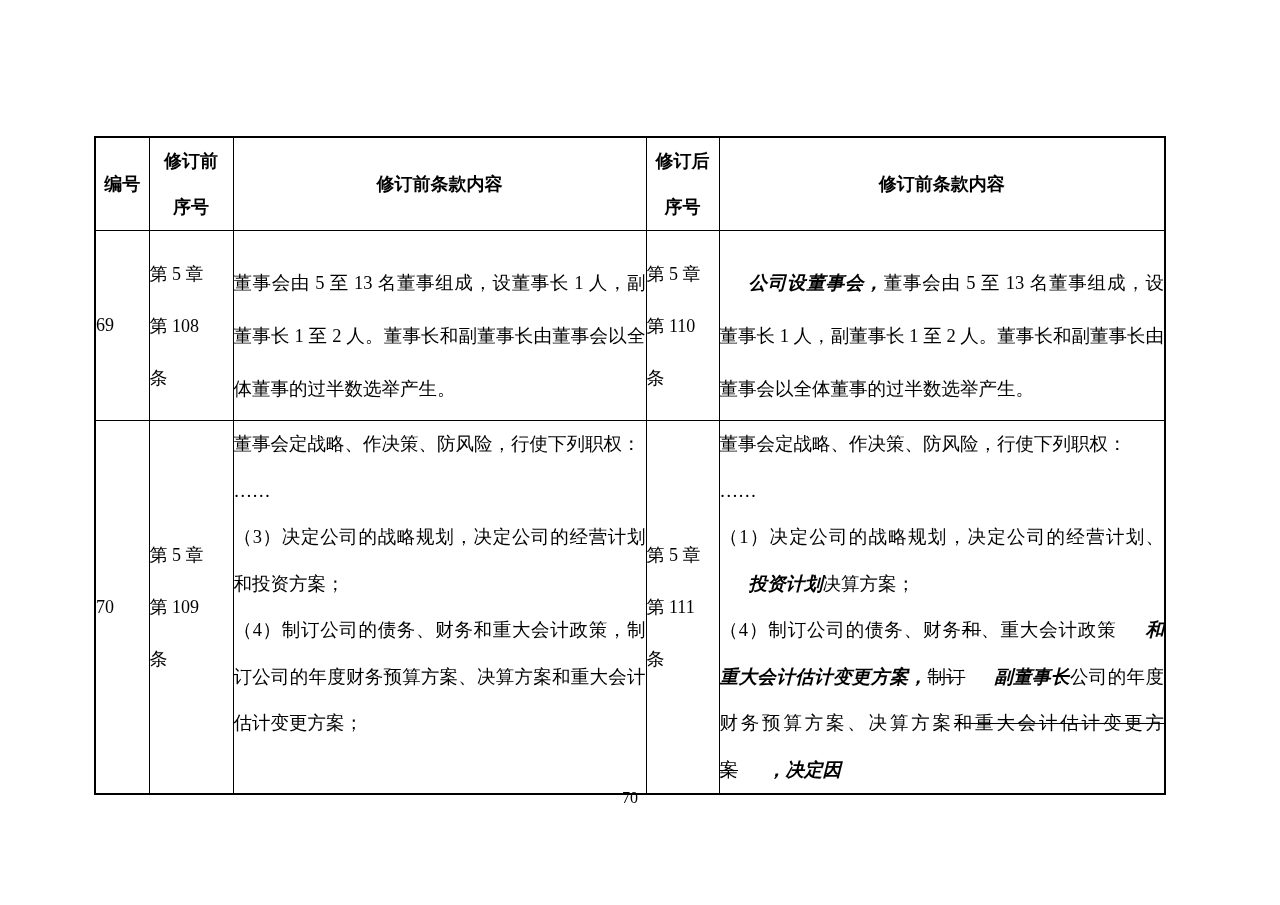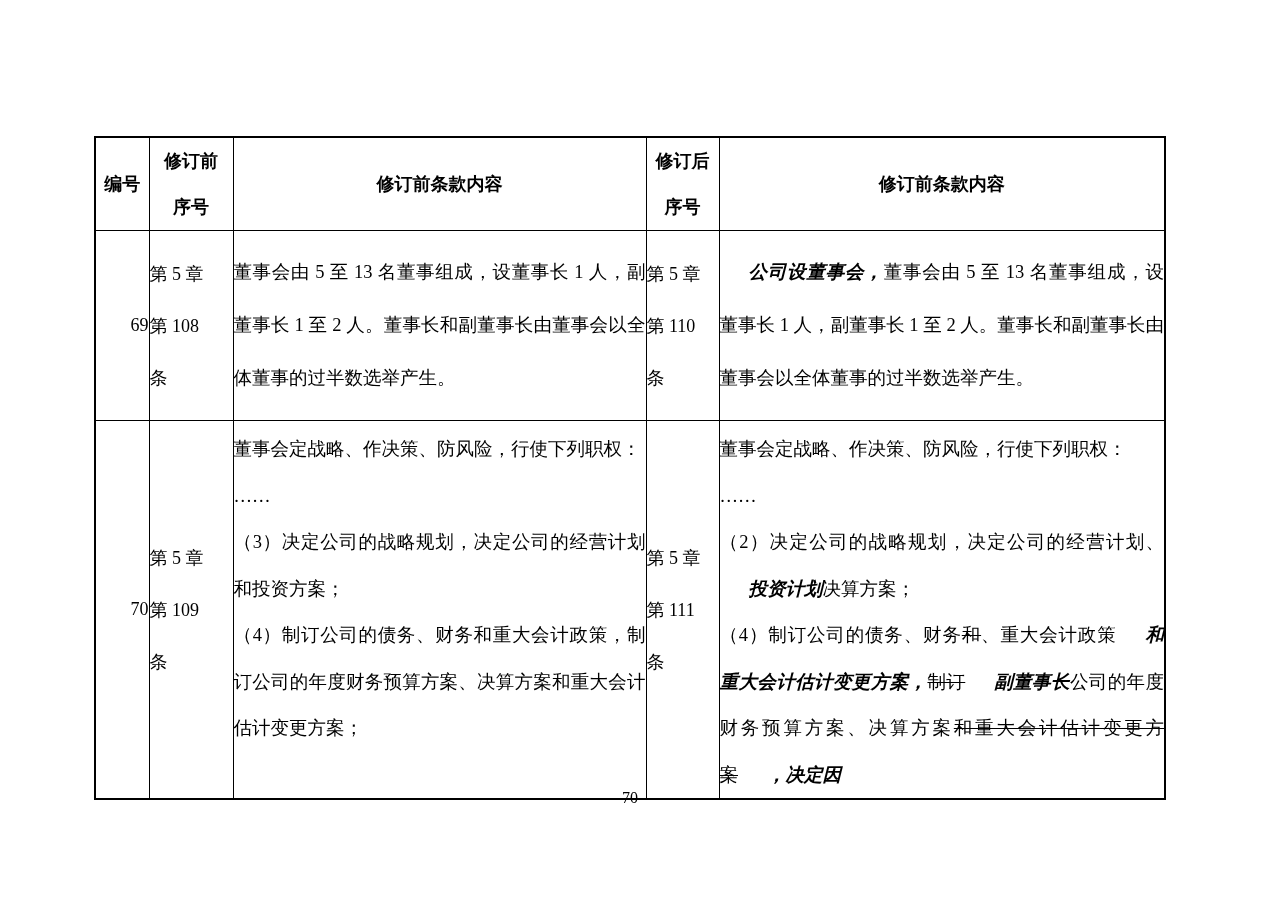--- a/index.html
+++ b/index.html
@@ -38,44 +38,44 @@
 
   th.hdr-cell {
     font-family: "Liberation Sans", "DejaVu Sans", sans-serif;
     font-weight: bold;
     font-size: 18px;
     vertical-align: middle;
   }
   th.hdr-cell .ln { line-height: 46px; }
 
   td.id-cell {
-    text-align: right;
+    text-align: left;
     vertical-align: middle;
     font-size: 18px;
   }
   td.no-cell {
     vertical-align: middle;
     padding-left: 7px;
     font-size: 18px;
   }
   td.no-cell .ln { line-height: 52px; white-space: nowrap; }
 
   td.content-cell {
     vertical-align: top;
     padding: 0 6px;
     font-size: 18.5px;
   }
   .para {
     margin: 0;
     text-align: justify;
     word-break: break-all;
   }
-  tr.row-69 td.content-cell { padding-top: 15px; }
+  tr.row-69 td.content-cell { padding-top: 26px; }
   tr.row-69 .para { line-height: 53px; }
-  tr.row-70 td.content-cell { padding-top: 5px; }
+  tr.row-70 td.content-cell { }
   tr.row-70 .para { line-height: 46.5px; }
 
   .run-n  { font-weight: normal; font-style: normal; }
   .run-ai { font-weight: bold;   font-style: italic; margin-left: 29px; }
   .run-st { text-decoration: line-through; }
 
   .page-number {
     position: absolute;
     top: 789px;
     left: 0;
@@ -147,21 +147,21 @@
             <p class="para"><span class="run-n">（4）制订公司的债务、财务和重大会计政策，制订公司的年度财务预算方案、决算方案和重大会计估计变更方案；</span></p>
           </td>
       <td class="no-cell">
             <div class="ln">第 5 章</div>
             <div class="ln">第 111</div>
             <div class="ln">条</div>
           </td>
       <td class="content-cell">
             <p class="para"><span class="run-n">董事会定战略、作决策、防风险，行使下列职权：</span></p>
             <p class="para"><span class="run-n">……</span></p>
-            <p class="para"><span class="run-n">（2）决定公司的战略规划，决定公司的经营计划、</span><span class="run-ai">投资计划</span><span class="run-n">决算方案；</span></p>
+            <p class="para"><span class="run-n">（1）决定公司的战略规划，决定公司的经营计划、</span><span class="run-ai">投资计划</span><span class="run-n">决算方案；</span></p>
             <p class="para"><span class="run-n">（4）制订公司的债务、财务</span><span class="run-st">和</span><span class="run-n">、重大会计政策</span><span class="run-ai">和重大会计估计变更方案，</span><span class="run-st">制订</span><span class="run-ai">副董事长</span><span class="run-n">公司的年度财务预算方案、决算方案</span><span class="run-st">和重大会计估计变更方案</span><span class="run-ai">，决定因</span></p>
           </td>
     </tr>
   </tbody>
     </table>
 
   <div class="page-number">70</div>
 
 </div>
 

